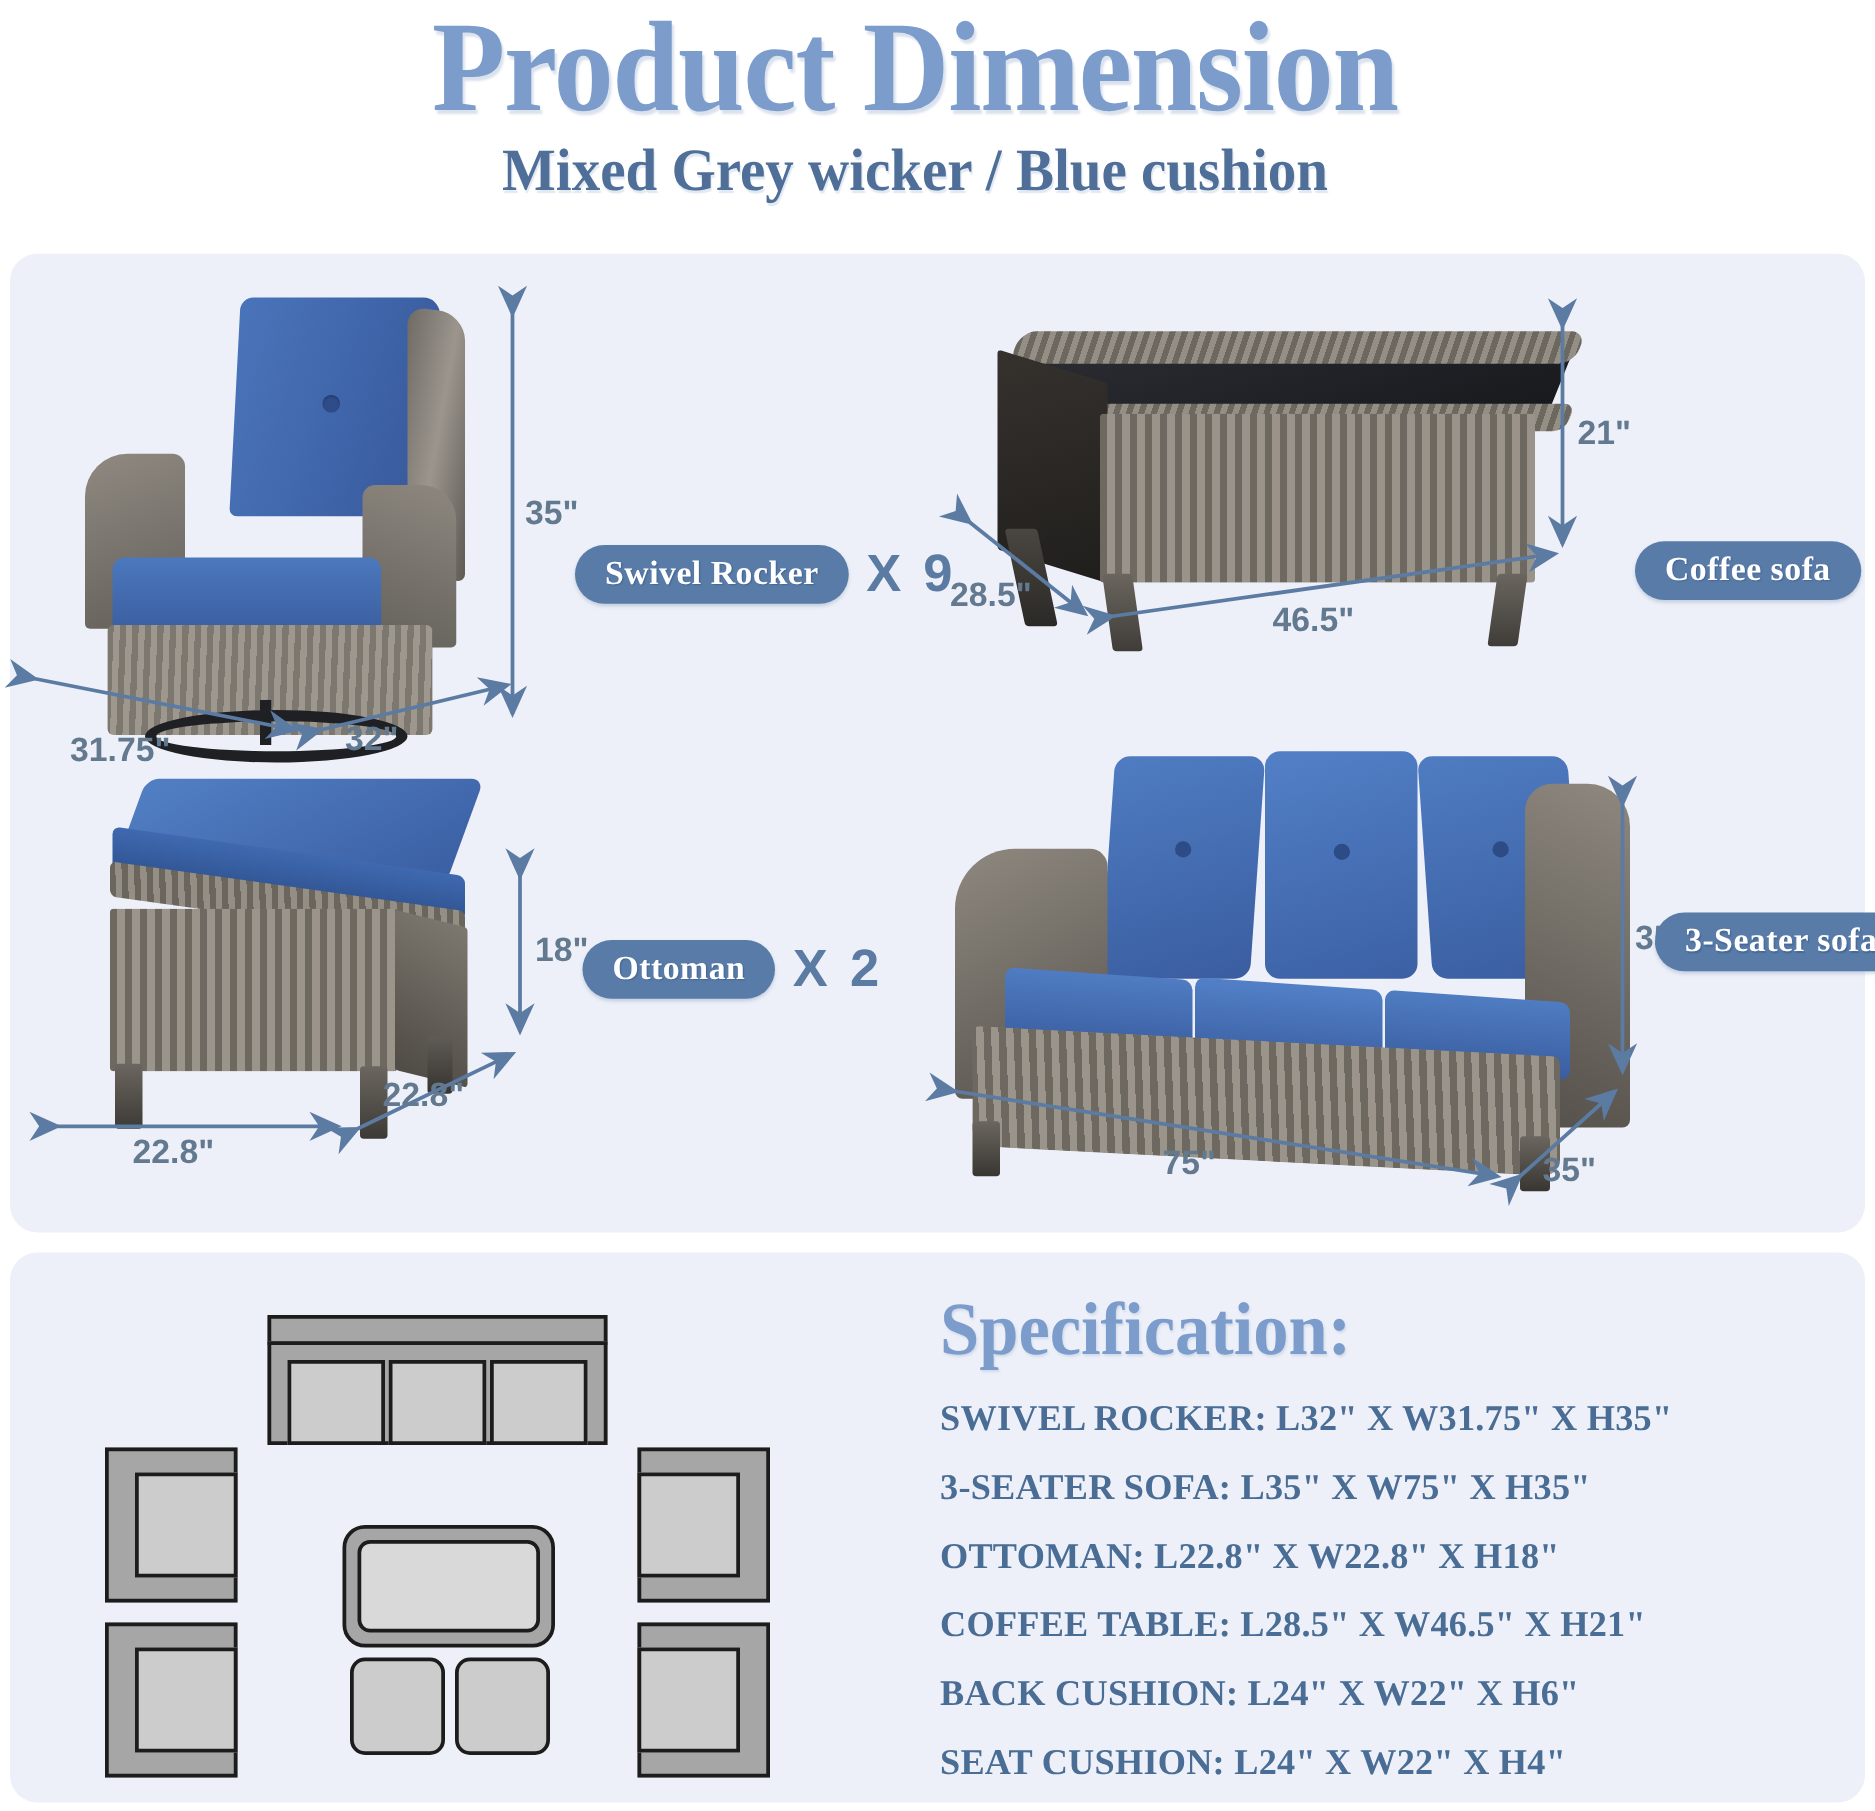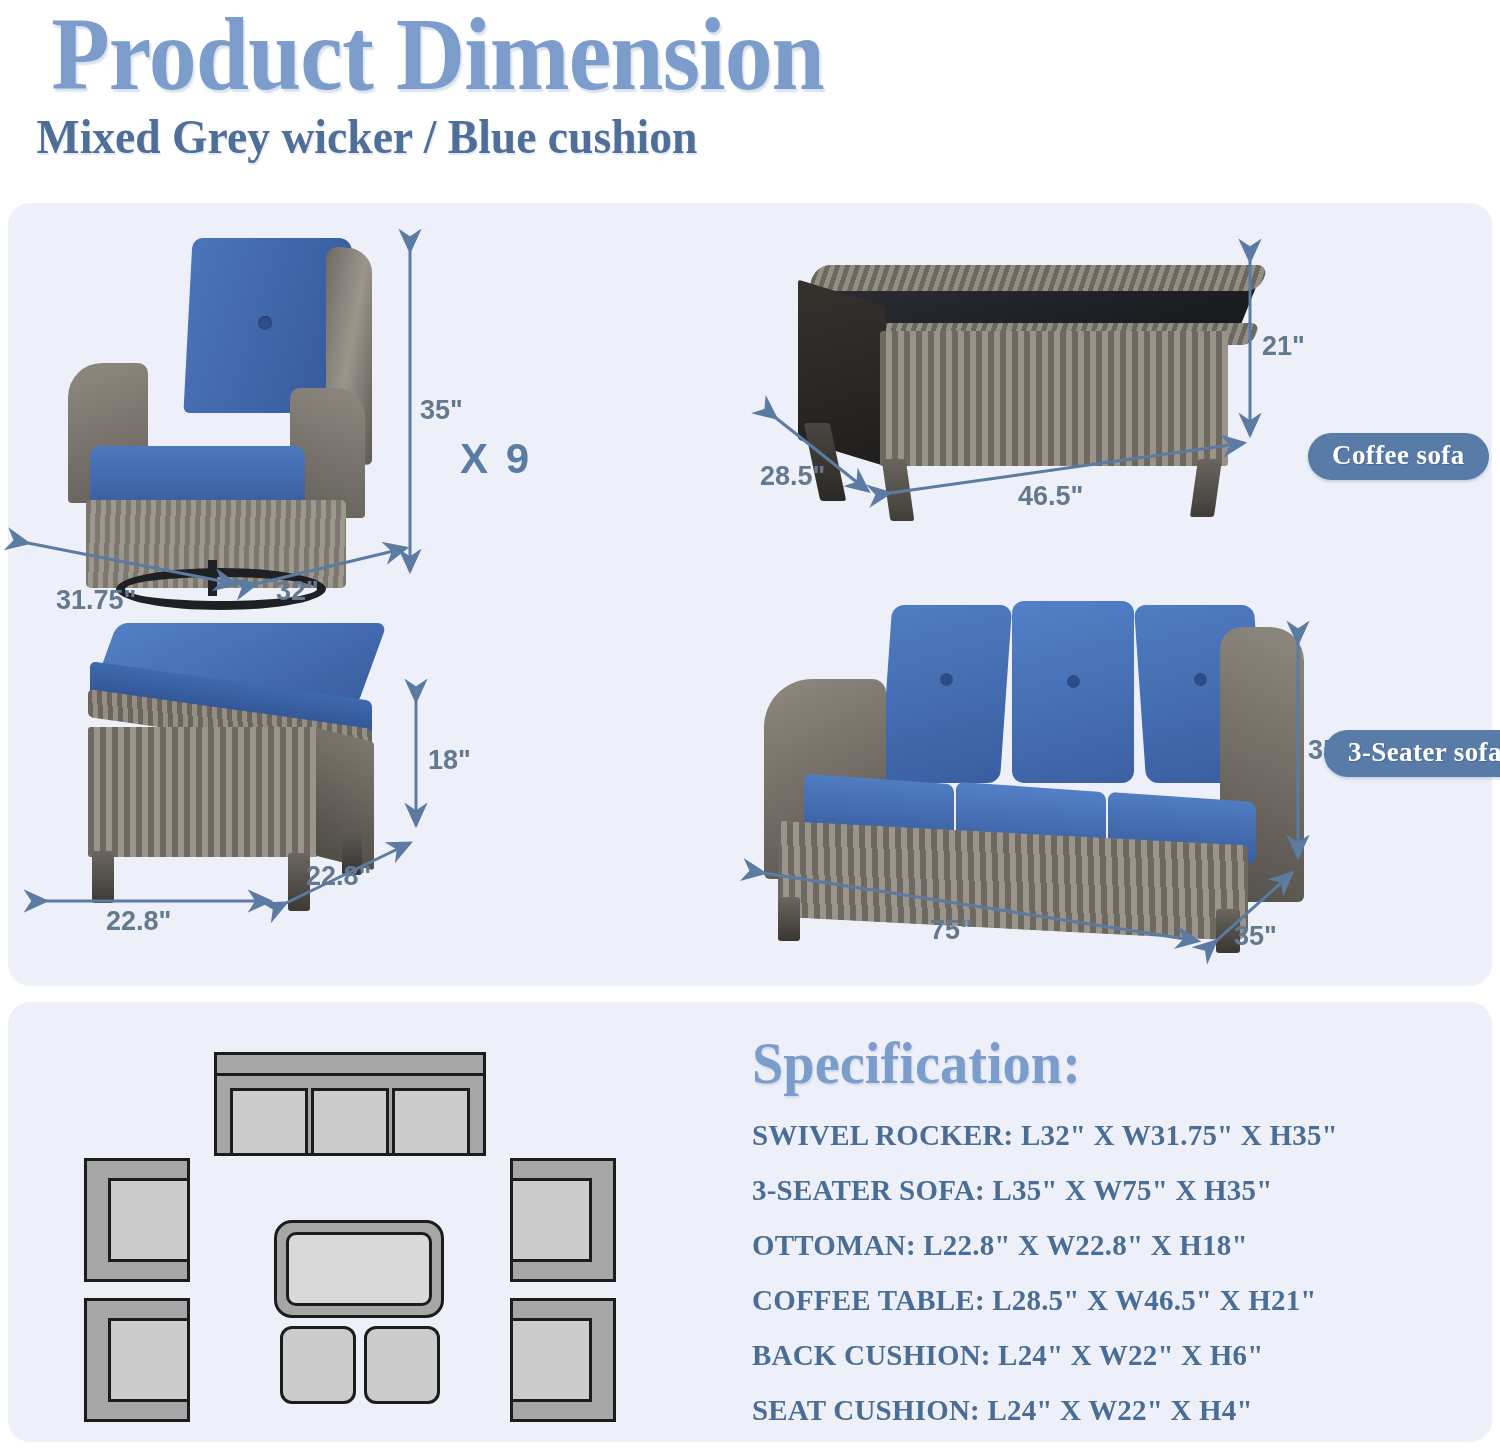--- a/index.html
+++ b/index.html
@@ -7,21 +7,21 @@
   body {
     width: 1500px;
     height: 1449px;
     background: #ffffff;
     font-family: "Liberation Serif", "DejaVu Serif", serif;
     overflow: hidden;
     position: relative;
   }
 
   
-  #header { width: 1464px; padding-top: 2px; text-align: left; }
+  #header { width: 1464px; padding-top: 2px; text-align: center; }
 
   #main-title {
     font-family: "Liberation Serif", "DejaVu Serif", serif;
     font-weight: bold;
     font-size: 103px;
     line-height: 1.02;
     color: #7c9ccb;
     letter-spacing: -1px;
     transform: scaleX(0.93);
     text-shadow: 2px 3px 2px rgba(160,180,210,0.40);
@@ -173,20 +173,21 @@
       <line x1="402" y1="48" x2="402" y2="368" stroke="#5b7ba3" stroke-width="3" marker-start="url(#ah)" marker-end="url(#ah)"></line>
       <line x1="20" y1="340" x2="228" y2="381" stroke="#5b7ba3" stroke-width="3" marker-start="url(#ah)" marker-end="url(#ah)"></line>
       <line x1="248" y1="381" x2="398" y2="345" stroke="#5b7ba3" stroke-width="3" marker-start="url(#ah)" marker-end="url(#ah)"></line>
     </svg>
 
     <div class="dim-text" style="left:412px; top:192px;">35"</div>
     <div class="dim-text" style="left:48px; top:382px;">31.75"</div>
     <div class="dim-text" style="left:268px; top:373px;">32"</div>
 
     <div class="label-row" style="left:452px; top:232px;">
+      <span class="pill">Swivel Rocker</span>
       <span class="qty">X 9</span>
     </div>
   </div>
 
   <div class="product-cell" style="left:742px; top:0px; width:742px; height:390px;">
 
     <div class="fz" style="left:40px; top:70px; width:480px; height:240px;">
 
       <div class="fz" style="left:38px; top:0px; width:420px; height:68px;
            background:linear-gradient(160deg,#2b2d33,#17181c); transform:skewX(-22deg); border-radius:4px;"></div>
@@ -258,20 +259,24 @@
     <svg class="dims" width="740" height="380">
       <line x1="408" y1="98" x2="408" y2="222" stroke="#5b7ba3" stroke-width="3" marker-start="url(#ah)" marker-end="url(#ah)"></line>
       <line x1="38" y1="298" x2="262" y2="298" stroke="#5b7ba3" stroke-width="3" marker-start="url(#ah)" marker-end="url(#ah)"></line>
       <line x1="278" y1="300" x2="402" y2="240" stroke="#5b7ba3" stroke-width="3" marker-start="url(#ah)" marker-end="url(#ah)"></line>
     </svg>
 
     <div class="dim-text" style="left:420px; top:142px;">18"</div>
     <div class="dim-text" style="left:98px; top:303px;">22.8"</div>
     <div class="dim-text" style="left:298px; top:258px;">22.8"</div>
 
+    <div class="label-row" style="left:458px; top:148px;">
+      <span class="pill">Ottoman</span>
+      <span class="qty">X 2</span>
+    </div>
   </div>
 
   <div class="product-cell" style="left:742px; top:382px; width:742px; height:400px;">
 
     <div class="fz" style="left:14px; top:16px; width:540px; height:330px;">
 
       <div class="fz cush" style="left:122px; top:4px; width:120px; height:178px;
            background:linear-gradient(165deg,#4f7cc2,#3a5da0); border-radius:12px; transform:skewX(-4deg);"></div>
       <div class="fz cush" style="left:248px; top:0px; width:122px; height:182px;
            background:linear-gradient(165deg,#5280c7,#3c60a4); border-radius:12px;"></div>

